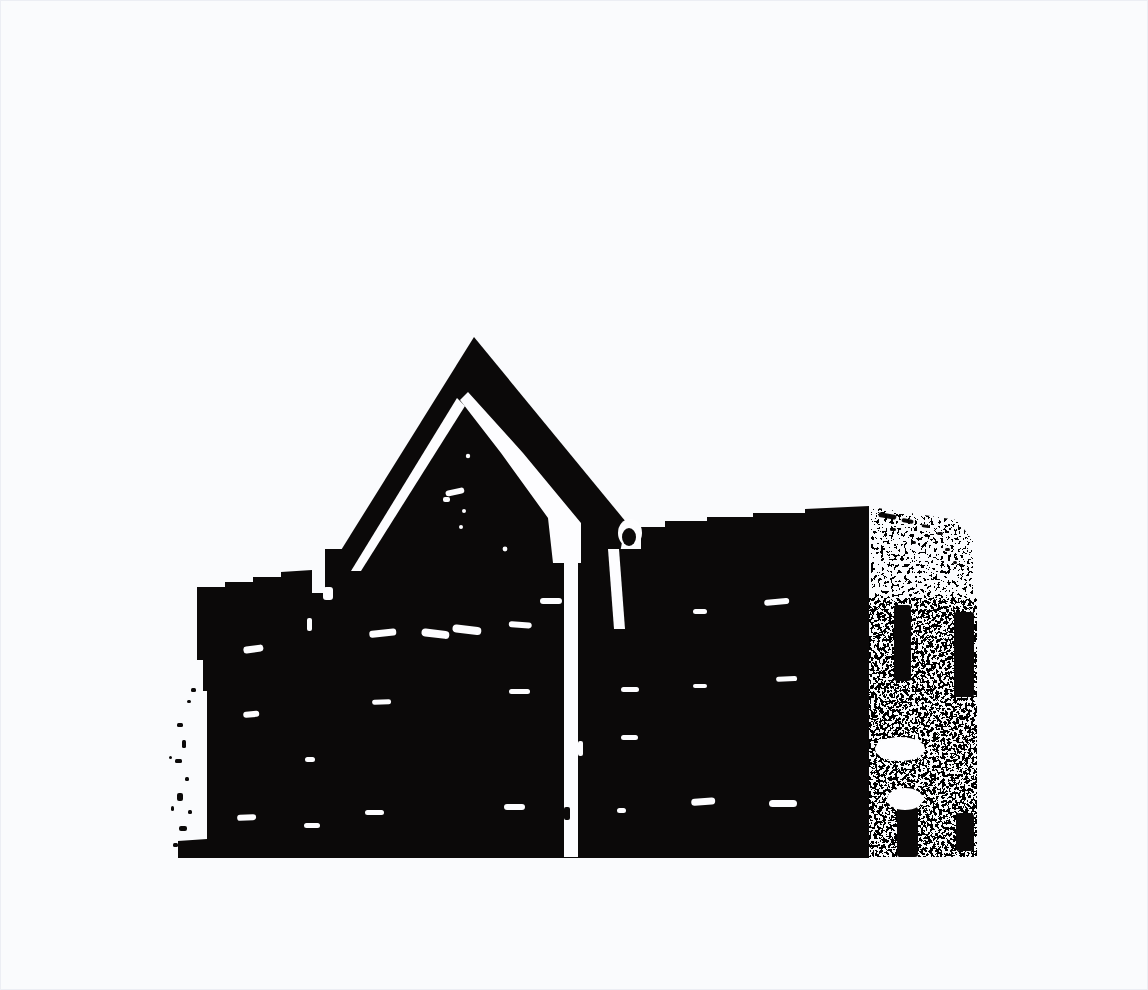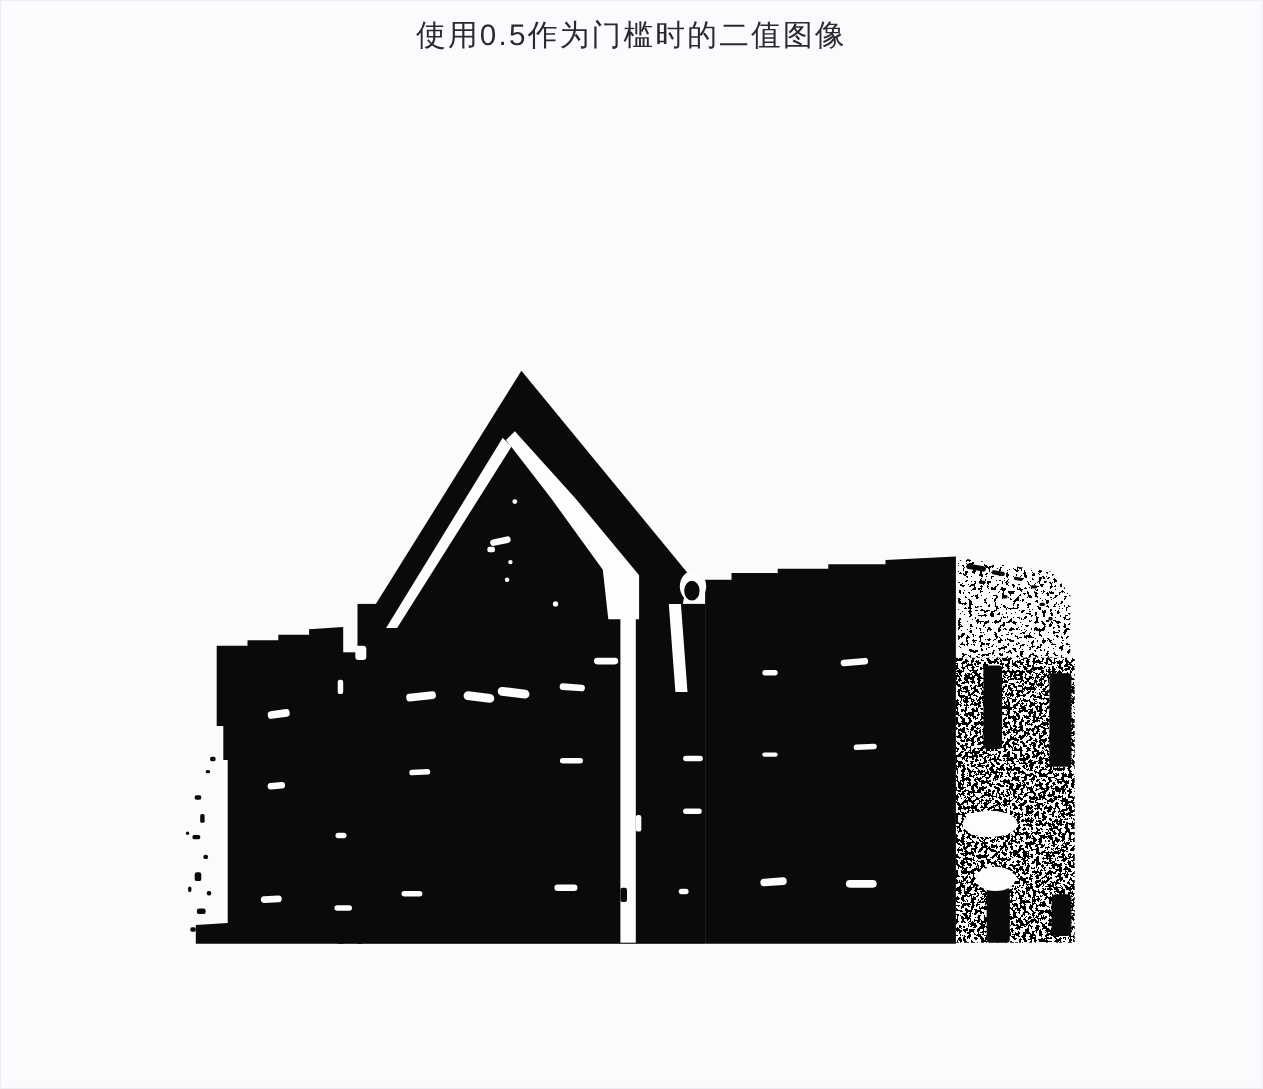--- a/index.html
+++ b/index.html
@@ -26,21 +26,20 @@
     color:var(--c-title);
     user-select:none;
   }
   .fig-svg{position:absolute;left:0;top:0;width:1148px;height:990px;}
 </style>
 </head>
 <body>
 
 <div class="canvas">
 
-  <div class="fig-title">使用0.5作为门槛时的二值图像</div>
 
   <svg class="fig-svg" viewBox="0 0 1148 990" aria-hidden="true" style="color-interpolation-filters:sRGB">
     <defs>
 
       <filter id="spkDense" x="-2%" y="-2%" width="104%" height="104%" color-interpolation-filters="sRGB">
         <feTurbulence type="fractalNoise" baseFrequency="0.34" numOctaves="4" seed="11" result="t"></feTurbulence>
         <feComponentTransfer in="t" result="bw">
           <feFuncR type="table" tableValues="0 0"></feFuncR>
           <feFuncG type="table" tableValues="0 0"></feFuncG>
           <feFuncB type="table" tableValues="0 0"></feFuncB>

